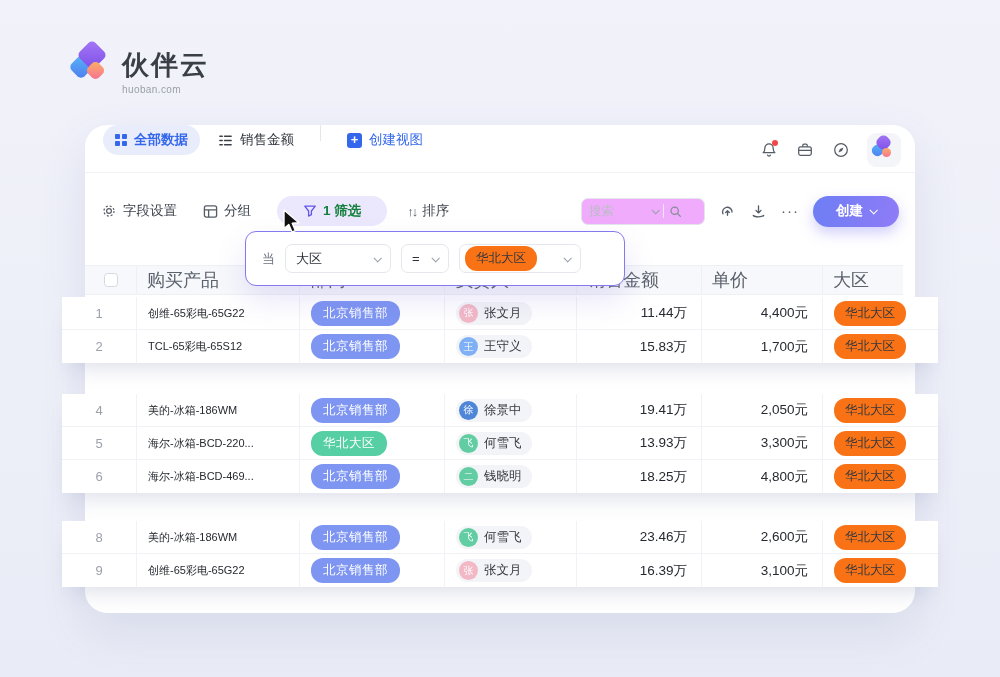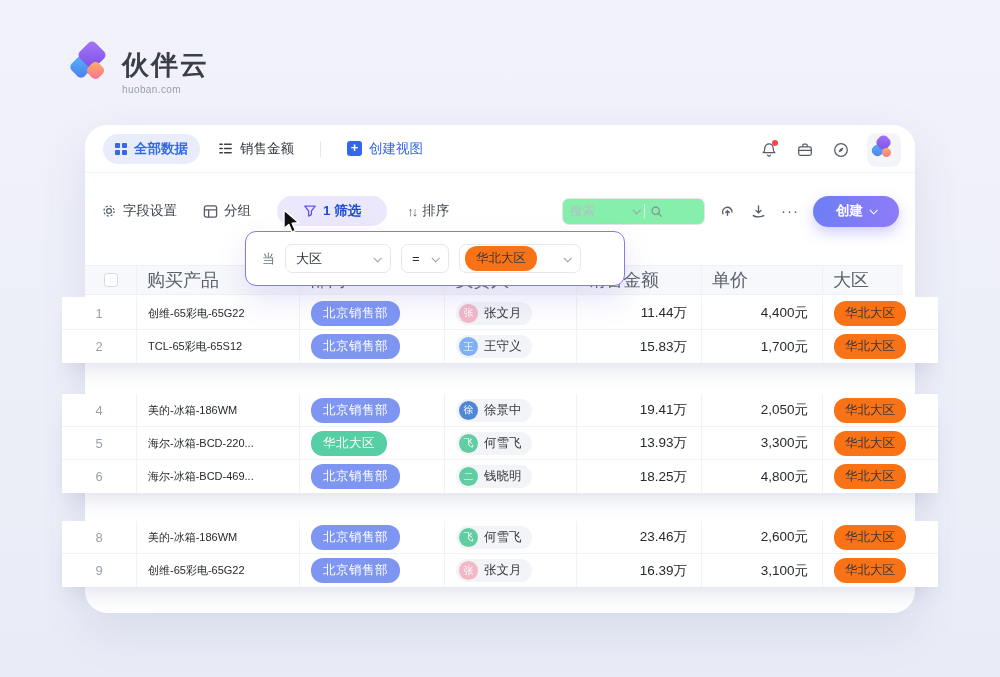--- a/index.html
+++ b/index.html
@@ -25,45 +25,45 @@
 
   
   .card {
     left:85px; top:125px; width:830px; height:488px;
     background:#ffffff; border-radius:22px;
     box-shadow:0 18px 45px rgba(96,104,152,.13);
   }
 
   
   .tabbar { position:absolute; left:0; top:0; width:100%; height:48px;
-    display:flex; align-items:center; padding:0 18px; gap:6px;
+    display:flex; align-items:flex-start; padding:0 18px; gap:6px;
     border-bottom:1px solid #f1f2f6; }
   .tab { display:flex; align-items:center; gap:7px; font-size:13.5px; padding:6px 12px; border-radius:15px; color:#32363e; cursor:default;}
   .tab.active { background:#e9edfb; color:#3467ec; font-weight:600; }
   .tab.link { color:#3467ec; }
   .tab-divider { width:1px; height:16px; background:#e4e6ec; margin:0 8px; }
   .grid-icon { display:grid; grid-template-columns:5px 5px; grid-gap:2px; }
   .grid-icon i { width:5px; height:5px; background:#3467ec; border-radius:1px; }
   .plus-sq { width:15px; height:15px; background:#3467ec; border-radius:3px; color:#fff; font-size:13px; line-height:14px; text-align:center; font-weight:700;}
   .topbar-icons { position:absolute; right:14px; top:8px; height:34px; display:flex; align-items:center; gap:16px; }
   .ticon { position:relative; width:20px; height:20px; display:flex; align-items:center; justify-content:center;}
   .red-dot { position:absolute; right:1px; top:0; width:6px; height:6px; border-radius:50%; background:#f2484b; }
   .mini-logo-chip { width:34px; height:34px; border-radius:9px; background:#f4f5f9; position:relative; }
   .mini-logo-chip .dia.purple{ width:13px;height:13px;left:10px;top:3px;}
   .mini-logo-chip .dia.blue{ width:11px;height:11px;left:5px;top:12px;}
   .mini-logo-chip .dia.pink{ width:9px;height:9px;left:15px;top:15px;}
 
   
   .toolbar { position:absolute; left:0; top:66px; width:100%; height:40px;
     display:flex; align-items:center; padding:0 16px; }
   .tb-item { display:flex; align-items:center; gap:6px; font-size:13.5px; color:#3d434d; margin-right:26px; }
-  .tb-filter { background:#ebe8fd; color:#1d4ed8; padding:6px 26px; border-radius:15px; font-weight:600; margin-right:20px;}
+  .tb-filter { background:#ebe8fd; color:#15803d; padding:6px 26px; border-radius:15px; font-weight:600; margin-right:20px;}
   .sort-glyph { font-size:13px; color:#555c66; letter-spacing:-2px; }
   .tb-right { margin-left:auto; display:flex; align-items:center; gap:14px; }
-  .searchbox { width:143px; height:27px; border:1px solid #e3e5eb; border-radius:7px; background:#86efac;
+  .searchbox { width:124px; height:27px; border:1px solid #e3e5eb; border-radius:7px; background:#f0abfc;
     display:flex; align-items:center; padding:0 7px; gap:5px; }
   .searchbox input { border:none; outline:none; width:58px; font-size:12.5px; color:#3d434d; background:transparent;}
   .searchbox input::placeholder { color:#b9bdc6; }
   .chev { width:6px; height:6px; border-right:1.4px solid #9aa0a9; border-bottom:1.4px solid #9aa0a9; transform:rotate(45deg) translateY(-1px); }
   .vdiv { width:1px; height:14px; background:#e7e9ee; }
   .dots { font-size:15px; color:#565d68; letter-spacing:1px; line-height:10px; }
   .create-btn { width:86px; height:31px; border-radius:16px; border:none;
     background:linear-gradient(100deg,#6d7ef4 0%,#8f7bf7 100%);
     color:#fff; font-size:13.5px; font-weight:600;
     display:flex; align-items:center; justify-content:center; gap:7px;

